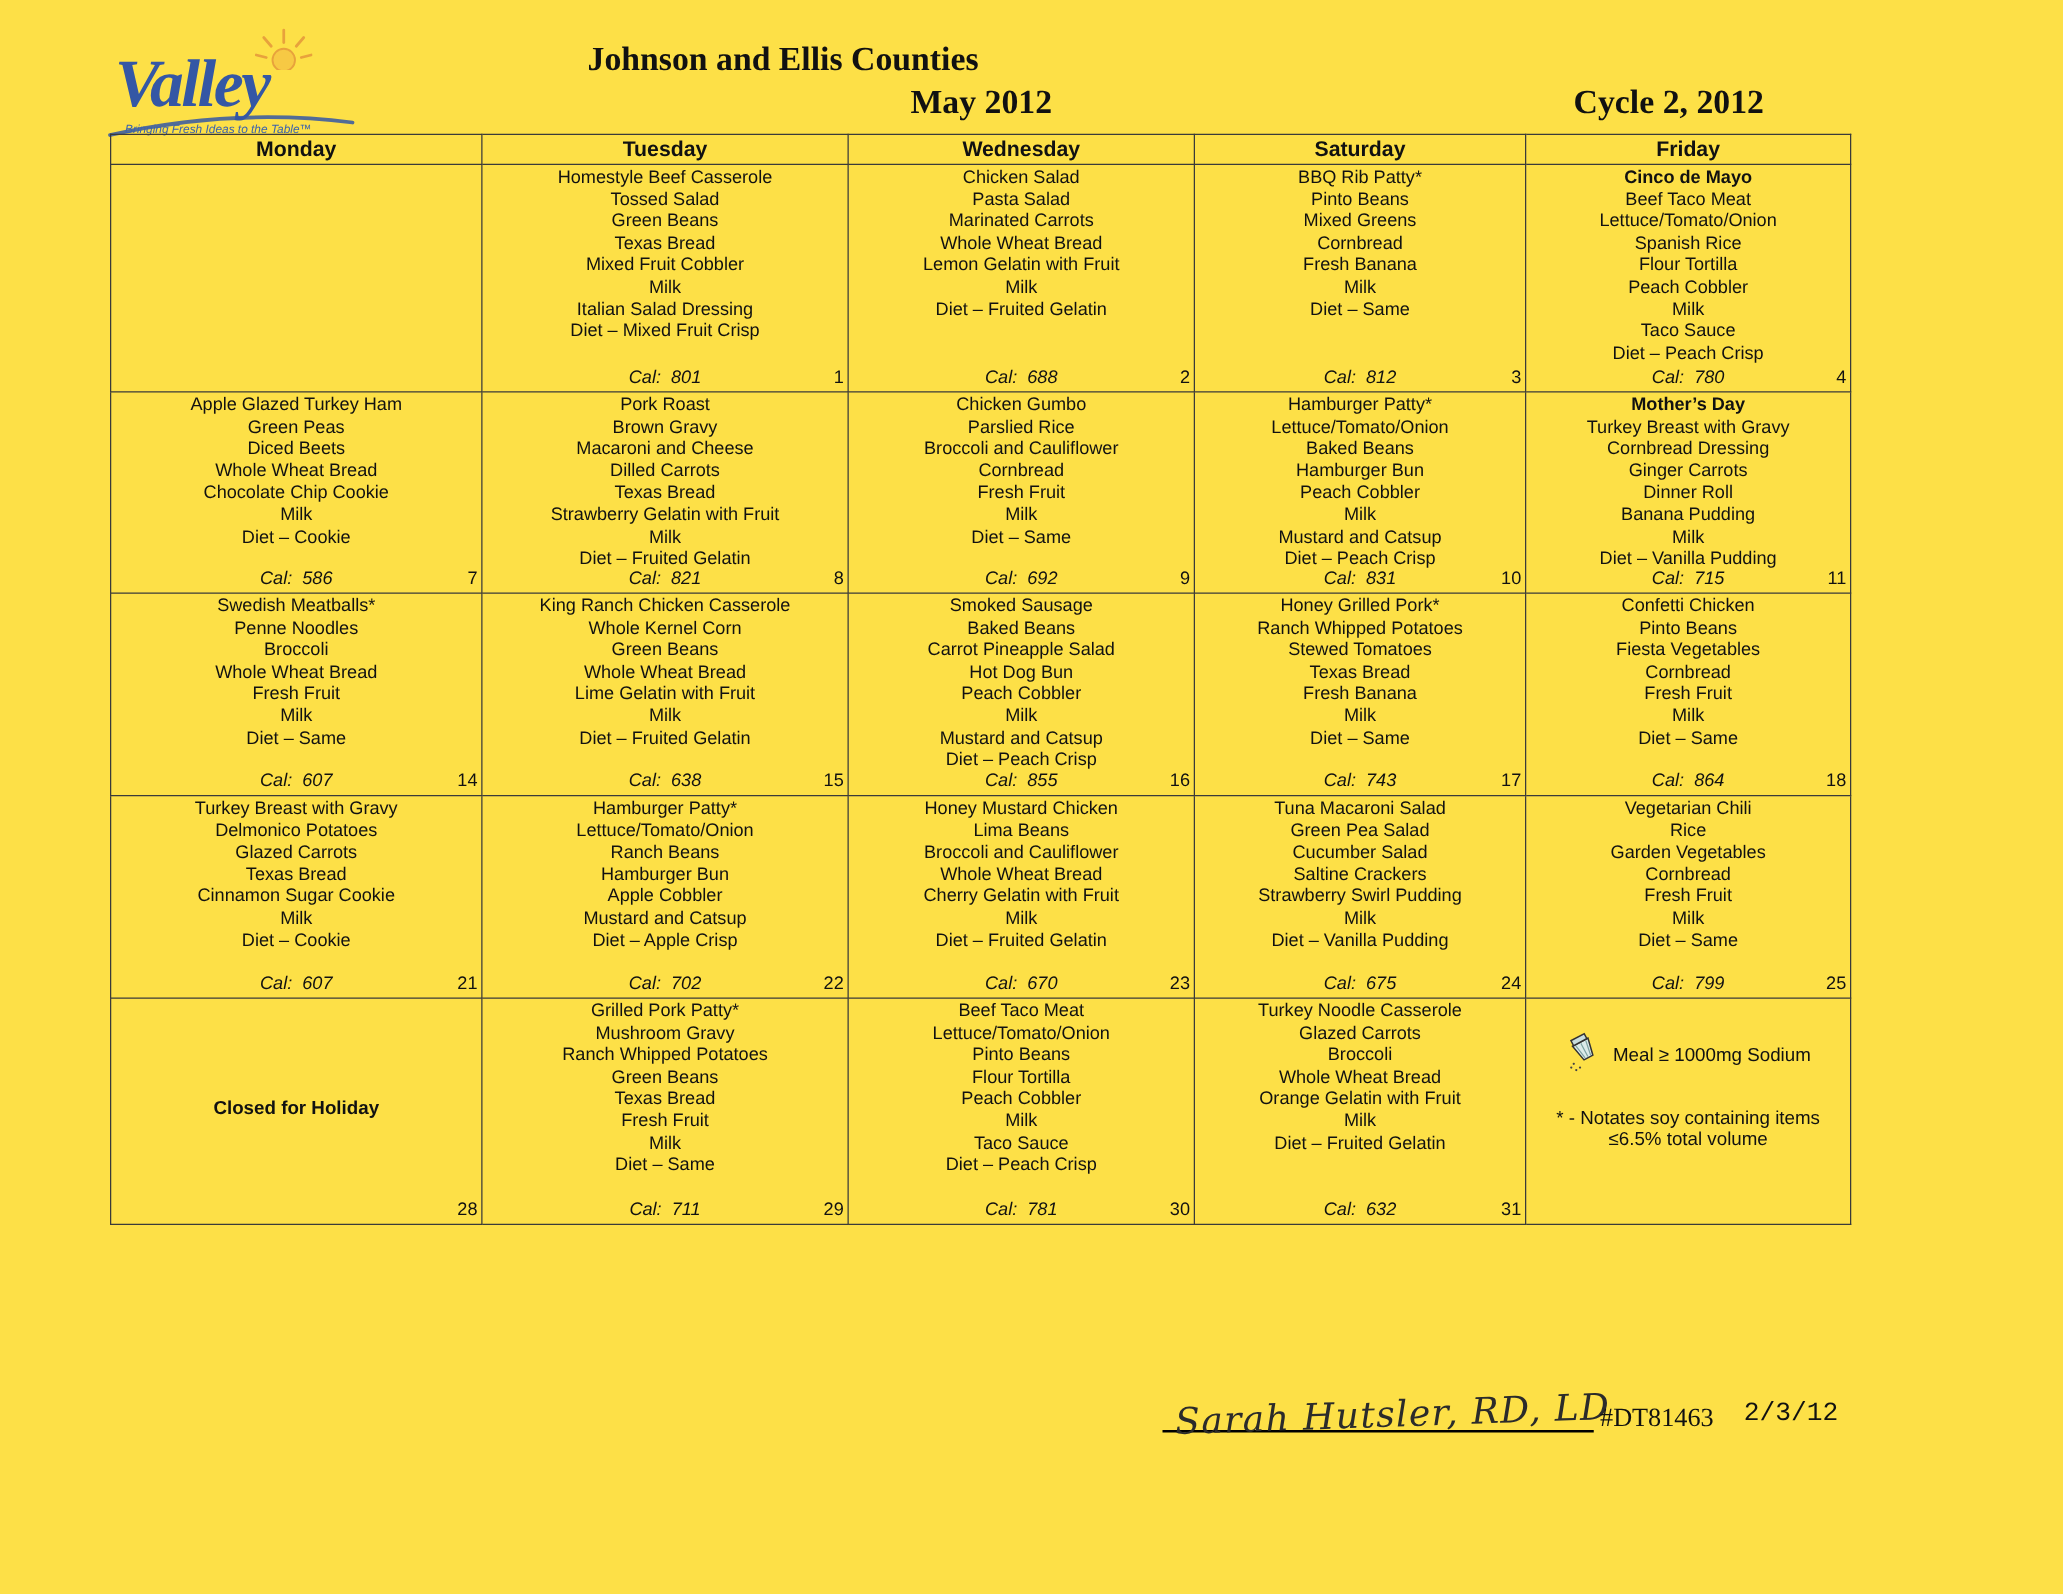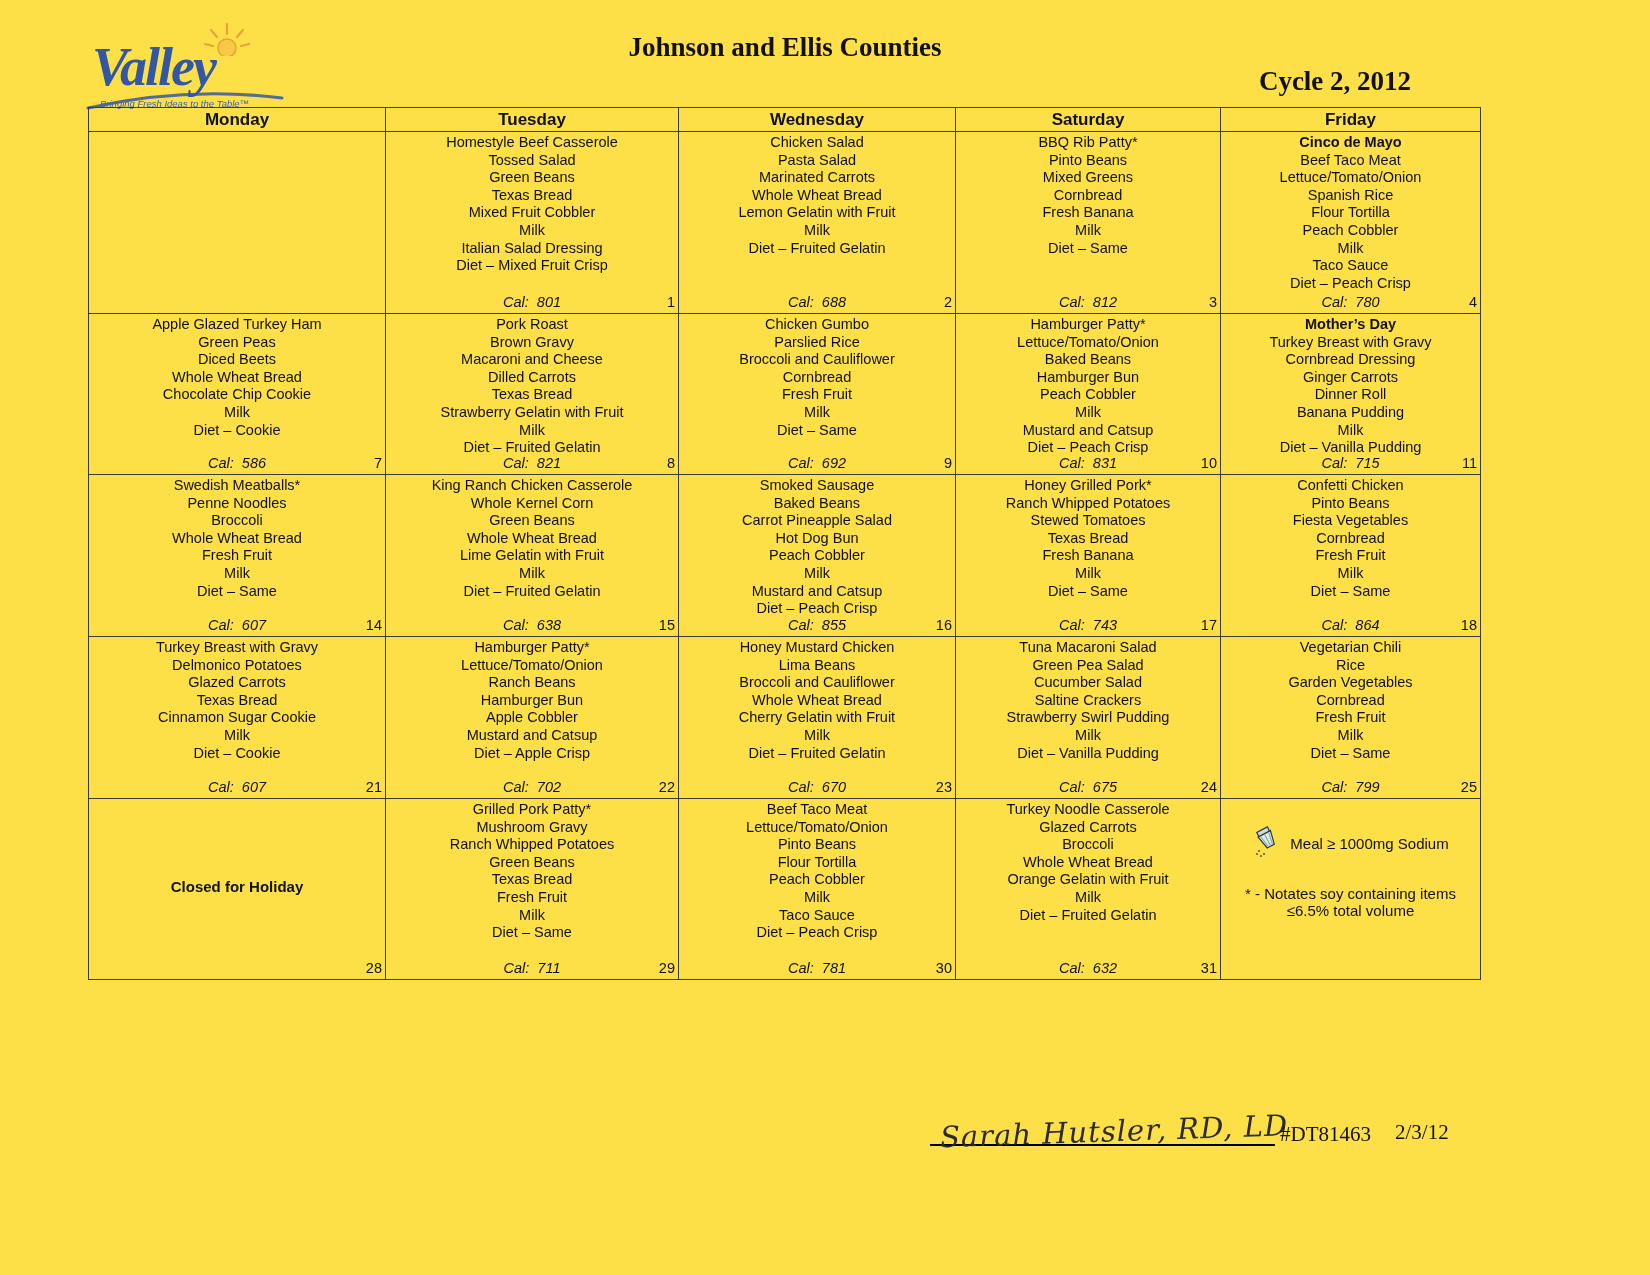--- a/index.html
+++ b/index.html
@@ -9,21 +9,21 @@
   
   .logo{position:absolute;left:66px;top:24px;width:230px;height:84px;}
   .brand{position:absolute;left:26px;top:16px;
          font-family:"Liberation Serif",serif;font-style:italic;font-weight:bold;
          font-size:54px;line-height:54px;color:#3457a5;letter-spacing:-2px;}
   .sun{position:absolute;left:138px;top:-2px;}
   .tagline{position:absolute;left:34px;top:74px;font-size:9.5px;font-style:italic;
            color:#3b63ae;white-space:nowrap;}
   .swoosh{position:absolute;left:20px;top:60px;}
 
-  .title1{position:absolute;top:32px;left:470px;width:630px;text-align:center;
+  .title1{position:absolute;top:32px;left:470px;width:630px;text-align:left;
           font-family:"Liberation Serif",serif;font-weight:bold;font-size:27px;}
   .title2{position:absolute;top:66px;left:470px;width:630px;text-align:center;
           font-family:"Liberation Serif",serif;font-weight:bold;font-size:27px;}
   .cycle{position:absolute;top:66px;left:1245px;width:180px;text-align:center;
          font-family:"Liberation Serif",serif;font-weight:bold;font-size:27px;white-space:nowrap;}
 
   
   table.cal{position:absolute;left:88px;top:107px;border-collapse:collapse;table-layout:fixed;border-radius:17px;}
   table.cal th, table.cal td{border:1.6px solid #3a3a3a;vertical-align:top;padding:0;}
   table.cal th{height:23px;font-size:17px;font-weight:bold;text-align:center;vertical-align:middle;}
@@ -48,21 +48,21 @@
   .legend-note2{text-align:center;font-size:15px;}
 
   
   .sig-line{position:absolute;left:930px;top:1056px;width:345px;height:88px;
             border-bottom:2px solid #000;}
   .sig-text{position:absolute;left:10px;bottom:-4px;width:360px;
             font-family:"DejaVu Serif",serif;font-style:italic;font-size:29px;
             color:#2b2b2b;transform:rotate(-2deg);white-space:nowrap;letter-spacing:1px;}
   .cert-id{position:absolute;left:1280px;top:1122px;font-family:"Liberation Serif",serif;
            font-size:21px;}
-  .sig-date{position:absolute;left:1395px;top:1120px;font-family:Liberation Serif, serif;
+  .sig-date{position:absolute;left:1395px;top:1120px;font-family:Liberation Mono, monospace;
             font-size:21px;}
 </style>
 </head>
 <body>
 
 <div class="page">
 
   <div class="logo">
     <span class="sun">
       <svg width="46" height="34" viewBox="0 0 46 34">
@@ -79,20 +79,21 @@
     <span class="brand">Valley</span>
     <span class="swoosh">
       <svg width="200" height="30" viewBox="0 0 200 30">
         <path d="M2 24 Q 100 2 196 14" fill="none" stroke="#3457a5" stroke-width="3" stroke-linecap="round" opacity="0.85"></path>
       </svg>
     </span>
     <span class="tagline">Bringing Fresh Ideas to the Table™</span>
   </div>
 
   <div class="title1">Johnson and Ellis Counties</div>
+  <div class="title2">May 2012</div>
   <div class="cycle">Cycle 2, 2012</div>
 
   <table class="cal">
     <colgroup>
       <col style="width:297px">
         <col style="width:293px">
         <col style="width:277px">
       <col style="width:265px">
         <col style="width:260px">
     </colgroup>

